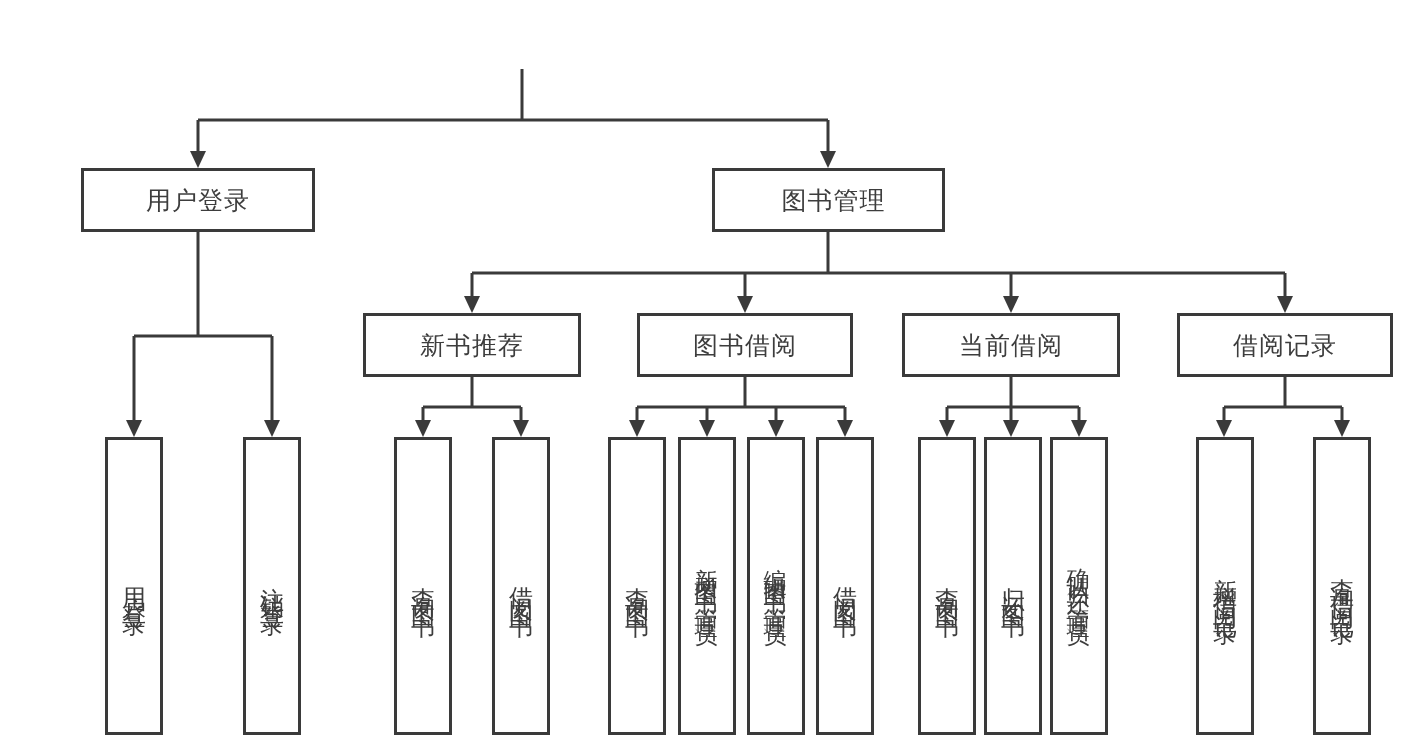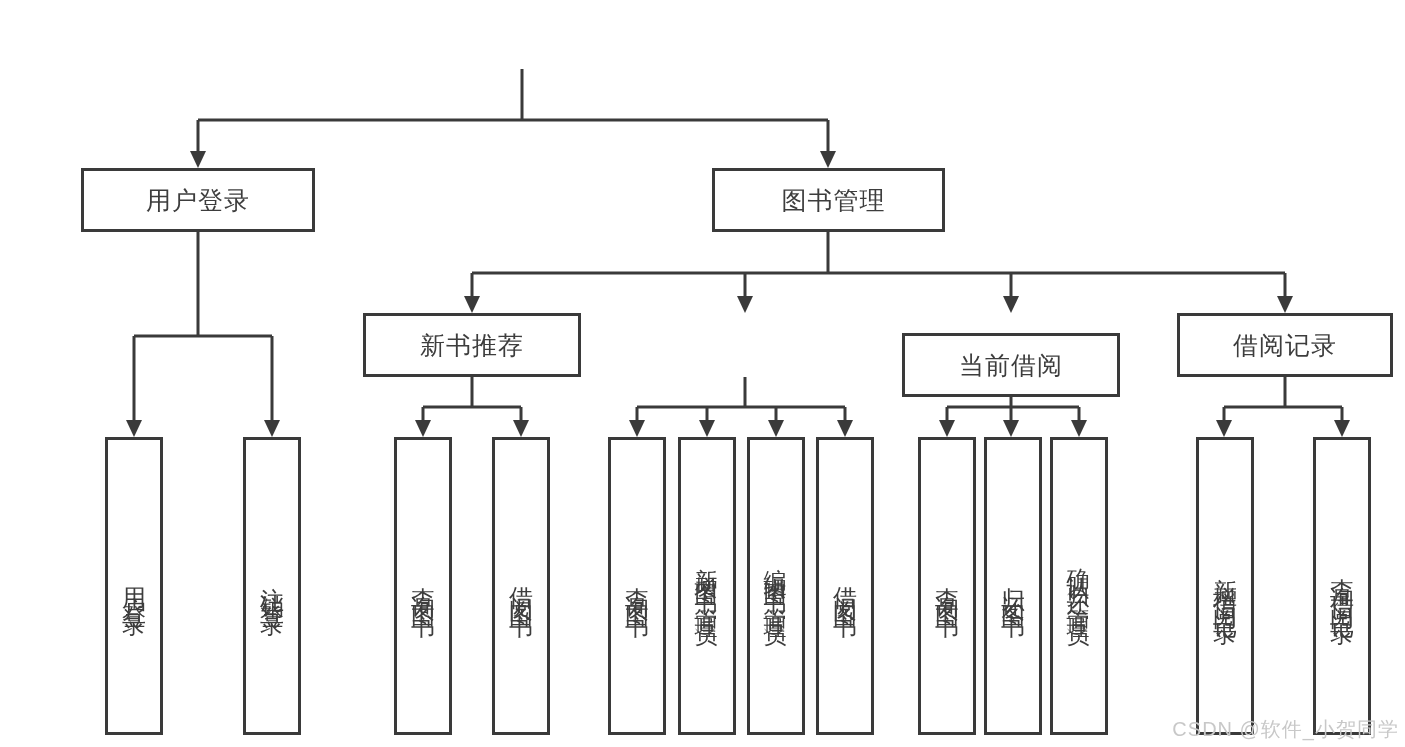--- a/index.html
+++ b/index.html
@@ -91,35 +91,35 @@
         <polygon points="1216,420 1232,420 1224,437"></polygon>
         <polygon points="1334,420 1350,420 1342,437"></polygon>
       </g>
   </svg>
 
 
   <div class="box" style="left:81px;top:168px;width:234px;height:64px;">用户登录</div>
   <div class="box" style="left:712px;top:168px;width:233px;height:64px;padding-left:10px;">图书管理</div>
 
   <div class="box" style="left:363px;top:313px;width:218px;height:64px;text-align:right;">新书推荐</div>
-  <div class="box" style="left:902px;top:313px;width:218px;height:64px;margin-top:20px;">当前借阅</div>
+  <div class="box" style="left:637px;top:313px;width:216px;height:64px;">图书借阅</div>
+  <div class="box" style="left:902px;top:313px;width:218px;height:64px;">当前借阅</div>
   <div class="box" style="left:1177px;top:313px;width:216px;height:64px;">借阅记录</div>
 
   <div class="box vbox" style="left:105px;top:437px;width:58px;height:298px;">用户登录</div>
   <div class="box vbox" style="left:243px;top:437px;width:58px;height:298px;">注销登录</div>
 
   <div class="box vbox" style="left:394px;top:437px;width:58px;height:298px;">查询图书</div>
   <div class="box vbox" style="left:492px;top:437px;width:58px;height:298px;">借阅图书</div>
 
   <div class="box vbox" style="left:608px;top:437px;width:58px;height:298px;">查询图书</div>
   <div class="box vbox long" style="left:678px;top:437px;width:58px;height:298px;">新增图书（管理员）</div>
   <div class="box vbox long" style="left:747px;top:437px;width:58px;height:298px;">编辑图书（管理员）</div>
   <div class="box vbox" style="left:816px;top:437px;width:58px;height:298px;">借阅图书</div>
 
   <div class="box vbox" style="left:918px;top:437px;width:58px;height:298px;">查询图书</div>
   <div class="box vbox" style="left:984px;top:437px;width:58px;height:298px;">归还图书</div>
   <div class="box vbox long" style="left:1050px;top:437px;width:58px;height:298px;">确认归还（管理员）</div>
 
   <div class="box vbox" style="left:1196px;top:437px;width:58px;height:298px;">新增借阅记录</div>
   <div class="box vbox" style="left:1313px;top:437px;width:58px;height:298px;">查询借阅记录</div>
 
-  <div class="watermark">CSDN @软件_小贺同学</div>
 </div>
 
 </body></html>

